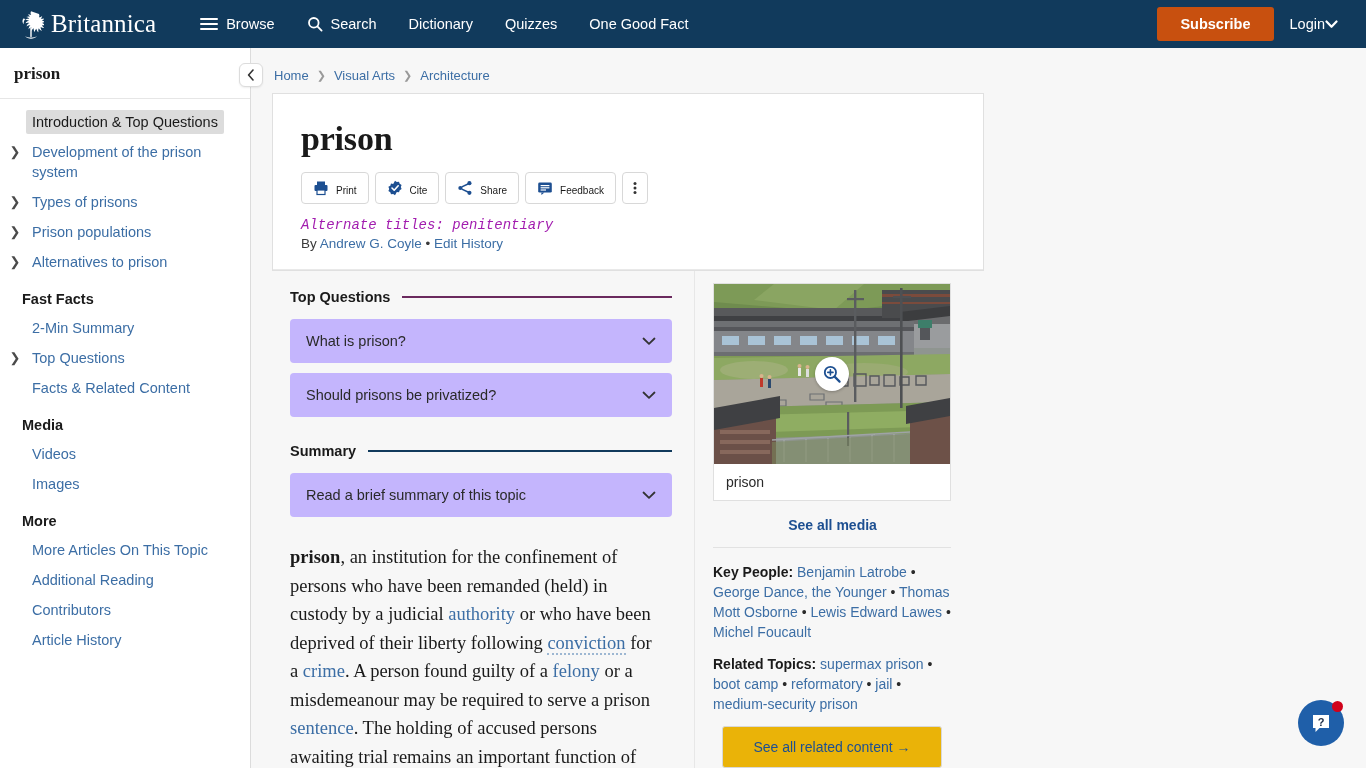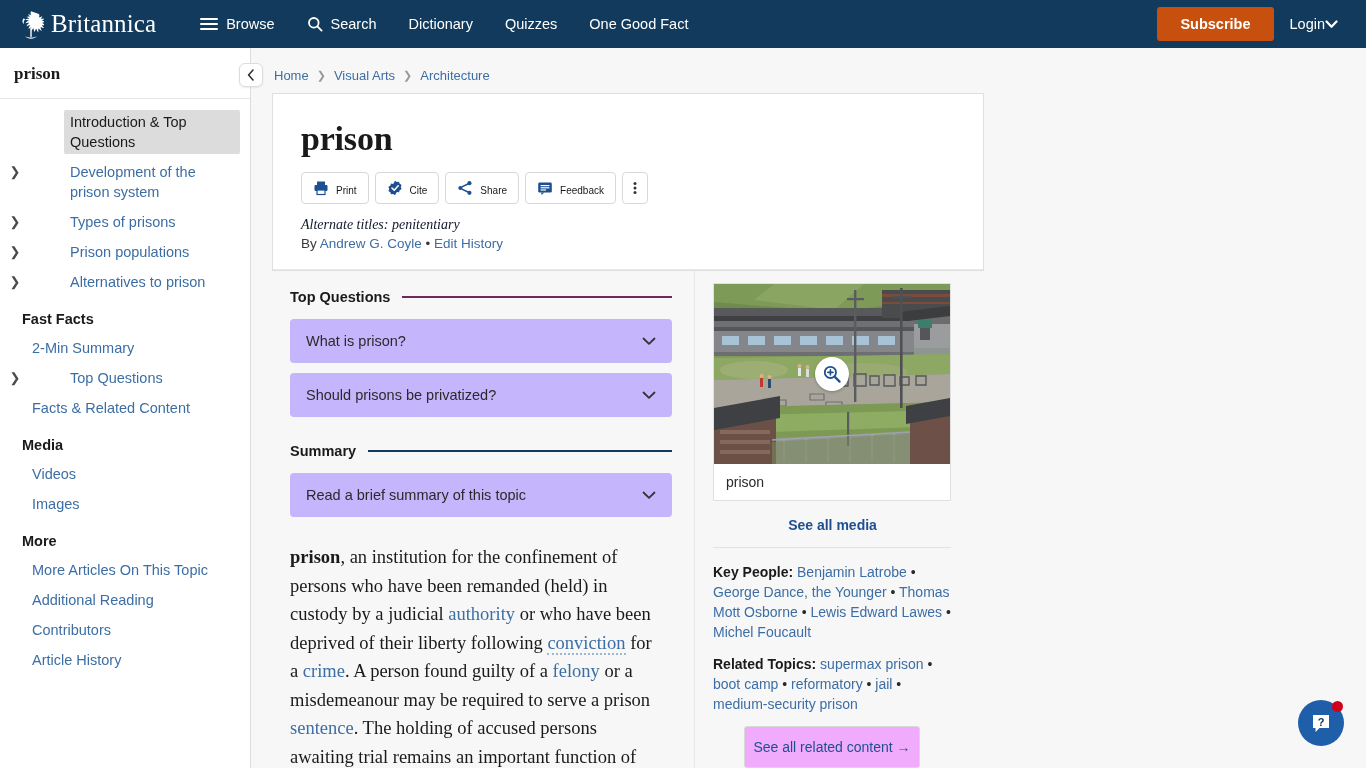--- a/index.html
+++ b/index.html
@@ -65,21 +65,21 @@
     padding: 3px 10px 3px 4px;
     cursor: pointer; min-height: 22px;
   }
   .s-caret {
     width: 22px; flex: none; color: #4a4a4a;
     font-size: 13px; line-height: 22px; text-align: center;
     padding-top: 1px;
   }
   .s-label {
     font-size: 14.5px; line-height: 20px; color: #3c6ea5;
-    padding: 2px 6px; border-radius: 2px; margin-left: 38px;
+    padding: 2px 6px; border-radius: 2px;
   }
   .s-label.active { background: #dcdcdc; color: #1a1a1a; }
   .s-head {
     font-size: 14.5px; font-weight: bold; color: #1a1a1a;
     padding: 14px 0 6px 22px;
   }
   .s-row.indent .s-label { margin-left: 22px; }
 
   
   .collapse-btn {
@@ -118,22 +118,22 @@
   .tools { display: flex; gap: 6px; margin-bottom: 13px; }
   .tool {
     display: flex; align-items: flex-end; gap: 7px;
     border: 1px solid #d8d8d8; border-radius: 4px;
     padding: 7px 11px; font-size: 10px; color: #1a1a1a;
     background: #fff; cursor: pointer;
   }
   .tool.dots { padding: 7px 10px; }
   .tool svg { display: block; }
   .alt-titles {
-    font-family: Liberation Serif, serif;
-    font-style: italic; font-size: 14px; color: #0f172a; margin-bottom: 3px;
+    font-family: Liberation Mono, monospace;
+    font-style: italic; font-size: 14px; color: #a21caf; margin-bottom: 3px;
   }
   .byline { font-size: 13.5px; color: #3a3a3a; }
   .byline a { color: #3c6ea5; text-decoration: none; cursor: pointer; }
 
   
   .cols { display: flex; margin-left: 20px; width: 712px; }
   .col-left { width: 400px; padding: 10px 0 0 18px; }
 
   .sec-head { display: flex; align-items: center; gap: 12px; margin: 8px 0 14px 0; }
   .sec-head .t { font-size: 14.5px; font-weight: bold; color: #1a1a1a; white-space: nowrap; }
@@ -177,22 +177,22 @@
   .see-media {
     text-align: center; margin: 16px 0 14px 0;
     font-size: 14px; font-weight: bold; color: #1d4f91; cursor: pointer;
   }
   .rail-divider { width: 238px; margin-left: 18px; height: 1px; background: #e2e2e2; }
   .facts { width: 238px; margin-left: 18px; padding-top: 14px; }
   .fact-block { font-size: 14px; line-height: 20px; color: #2a2a2a; margin-bottom: 12px; }
   .fact-block b { font-weight: bold; color: #1a1a1a; }
   .fact-block a { color: #3c6ea5; text-decoration: none; cursor: pointer; }
   .related-btn {
-    display: block; width: 176px; margin: 10px auto 0 auto;
-    border: 1px solid #d8d8d8; background: #f0abfc; border-radius: 3px;
+    display: block; width: 220px; margin: 10px auto 0 auto;
+    border: 1px solid #d8d8d8; background: #eab308; border-radius: 3px;
     padding: 12px 0; text-align: center;
     font-size: 14px; color: #1d4f91; cursor: pointer;
     font-family: "Liberation Sans", sans-serif;
   }
 
   
   .help {
     position: absolute; right: 22px; bottom: 22px;
     width: 46px; height: 46px; border-radius: 50%;
     background: #1f5fa9; cursor: pointer;

